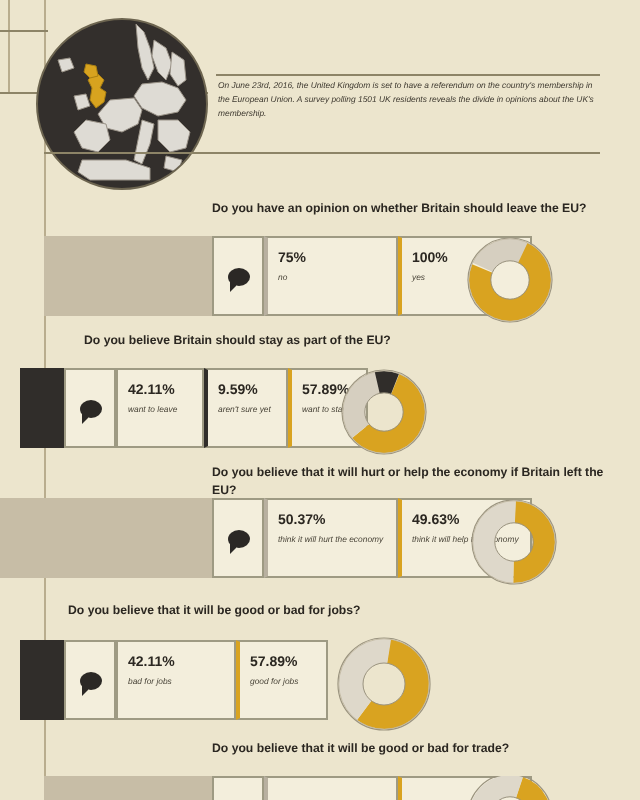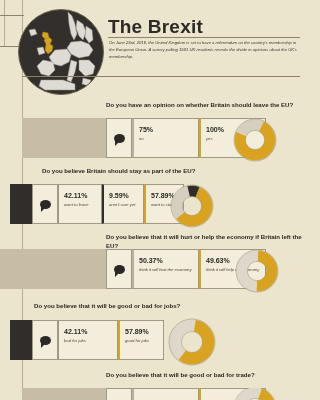--- a/index.html
+++ b/index.html
@@ -130,21 +130,20 @@
 
           <path d="M22 70 L44 70 L56 74 L56 80 L26 80 L20 76 Z"></path>
         </g>
 
         <g fill="#d7a31f" stroke="#a97f13" stroke-width="0.5">
           <path d="M29 26 L33 30 L31 34 L34 36 L33 41 L29 44 L26 40 L27 34 L25 30 Z"></path>
           <path d="M24 22 L29 23 L30 28 L26 29 L23 26 Z"></path>
         </g>
       </svg>
     </div>
-    <div class="title">The Brexit</div>
     <div class="title-rule"></div>
     <div class="intro">On June 23rd, 2016, the United Kingdom is set to have a referendum on the country's membership in the European Union. A survey polling 1501 UK residents reveals the divide in opinions about the UK's membership.</div>
     <div class="header-rule"></div>
   </div>
 
   <div class="qblock" style="left:106px; top:101px; width:200px;">
     <div class="qtext">Do you have an opinion on whether Britain should leave the EU?</div>
   </div>
   <div class="rowwrap" style="position:absolute; left:0; top:118px; width:310px;">
     <div class="bar track" style="left:22px; width:84px;"></div>

